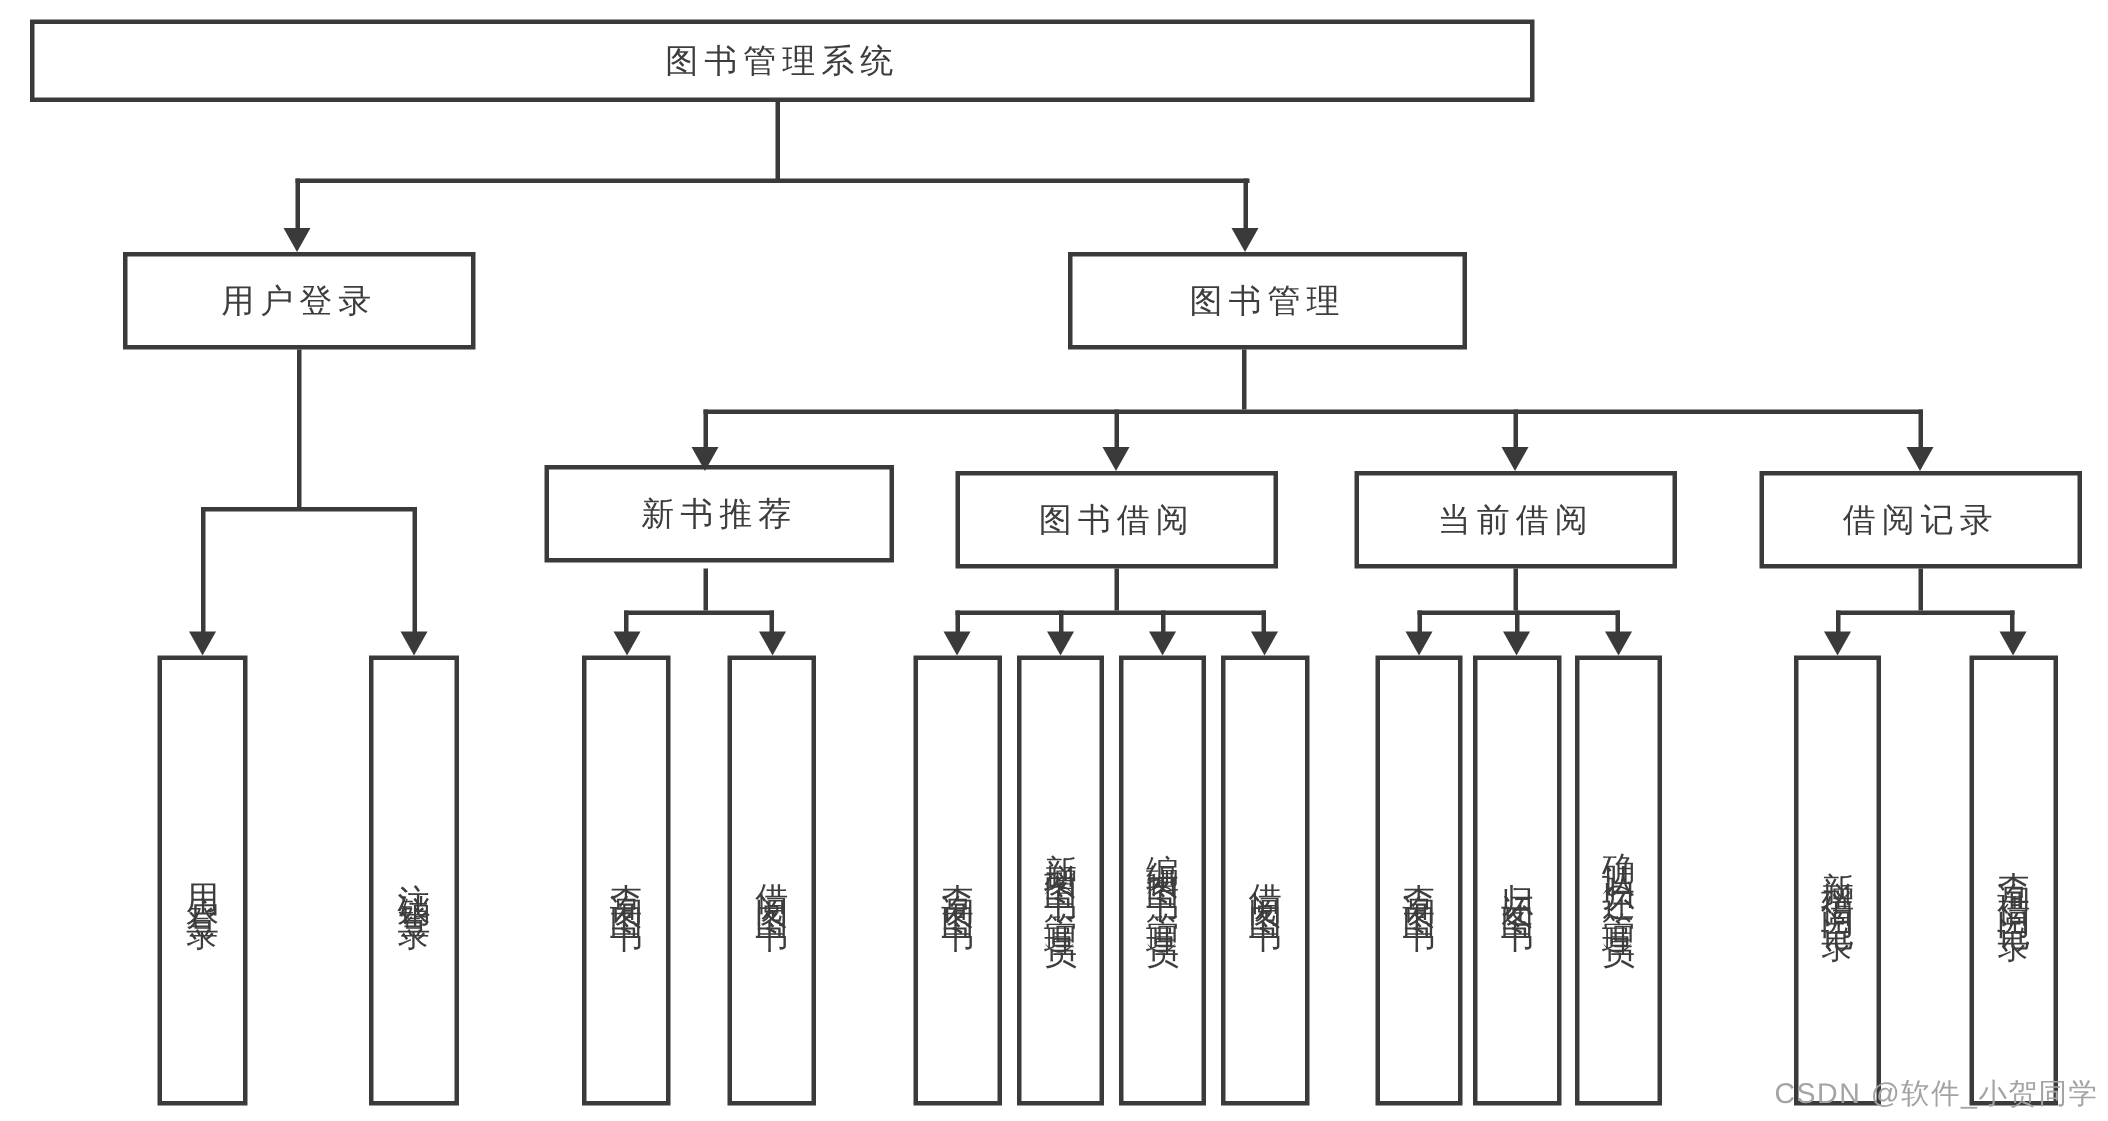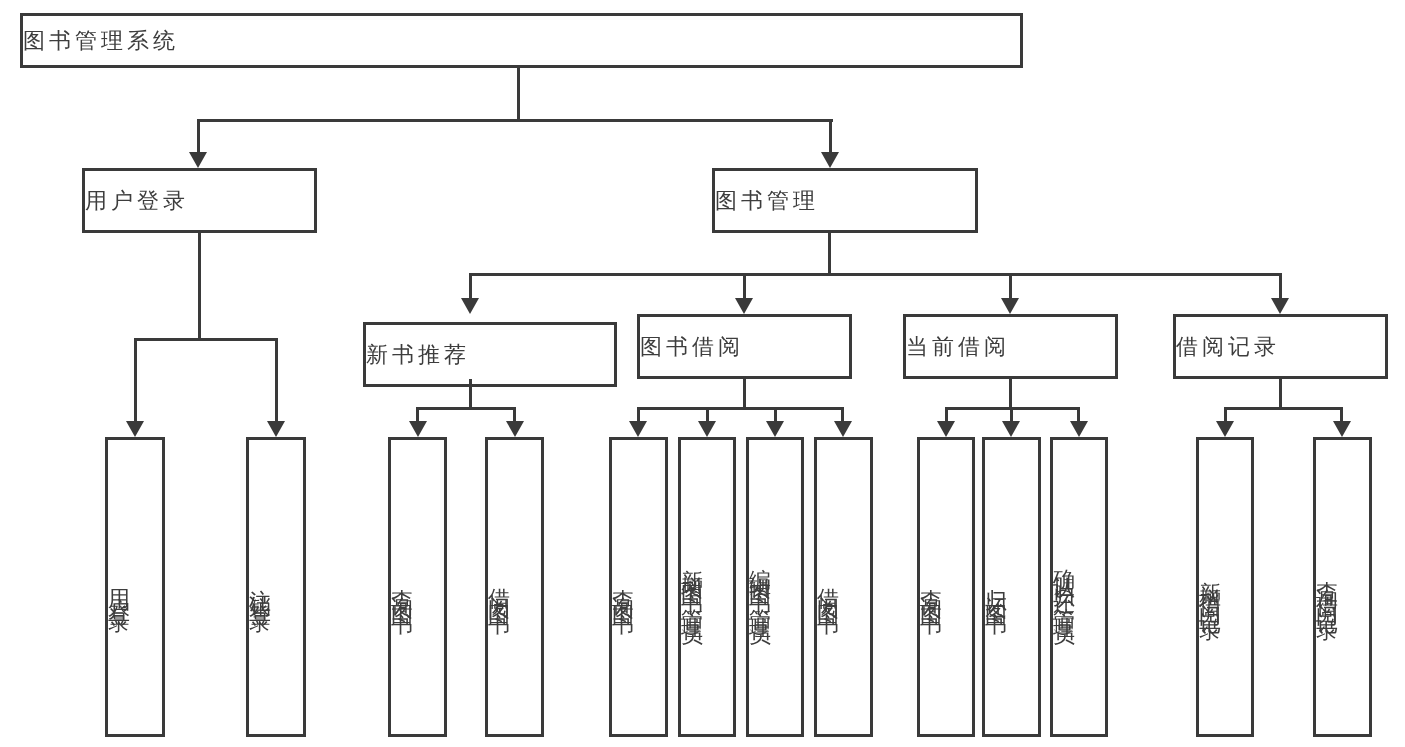--- a/index.html
+++ b/index.html
@@ -14,21 +14,21 @@
     width:1405px;height:747px;
     background:var(--bg);
     font-family:"Liberation Sans","DejaVu Sans",sans-serif;
     overflow:hidden;
   }
   .box{
     position:absolute;
     box-sizing:border-box;
     background:#fff;
     border:3px solid var(--line);
-    display:flex;align-items:center;justify-content:flex-start;
+    display:flex;align-items:center;justify-content:center;
   }
   .hlabel{
     font-size:22px;
     color:var(--text);
     letter-spacing:4px;
     white-space:nowrap;
   }
   .vlabel{
     writing-mode:vertical-rl;
     text-orientation:mixed;
@@ -63,21 +63,21 @@
   </div>
 
   <div class="box" style="left:82px;top:168px;width:235px;height:65px">
     <span class="hlabel">用户登录</span>
   </div>
 
   <div class="box" style="left:712px;top:168px;width:266px;height:65px">
     <span class="hlabel">图书管理</span>
   </div>
 
-  <div class="box" style="left:363px;top:322px;width:254px;height:65px">
+  <div class="box" style="left:363px;top:310px;width:233px;height:65px">
     <span class="hlabel">新书推荐</span>
   </div>
 
   <div class="box" style="left:903px;top:314px;width:215px;height:65px">
     <span class="hlabel">当前借阅</span>
   </div>
 
   <div class="box" style="left:637px;top:314px;width:215px;height:65px">
     <span class="hlabel">图书借阅</span>
   </div>
@@ -190,14 +190,15 @@
   <div class="line" style="left:1077px;top:407px;width:3px;height:16px"></div>
   <div class="arrow" style="left:1070px;top:421px"></div>
 
   <div class="line" style="left:1279px;top:379px;width:3px;height:28px"></div>
   <div class="line" style="left:1224px;top:407px;width:119px;height:3px"></div>
   <div class="line" style="left:1224px;top:407px;width:3px;height:16px"></div>
   <div class="arrow" style="left:1216px;top:421px"></div>
   <div class="line" style="left:1340px;top:407px;width:3px;height:16px"></div>
   <div class="arrow" style="left:1333px;top:421px"></div>
 
+  <div class="watermark">CSDN @软件_小贺同学</div>
 
 </div>
 
 </body></html>

